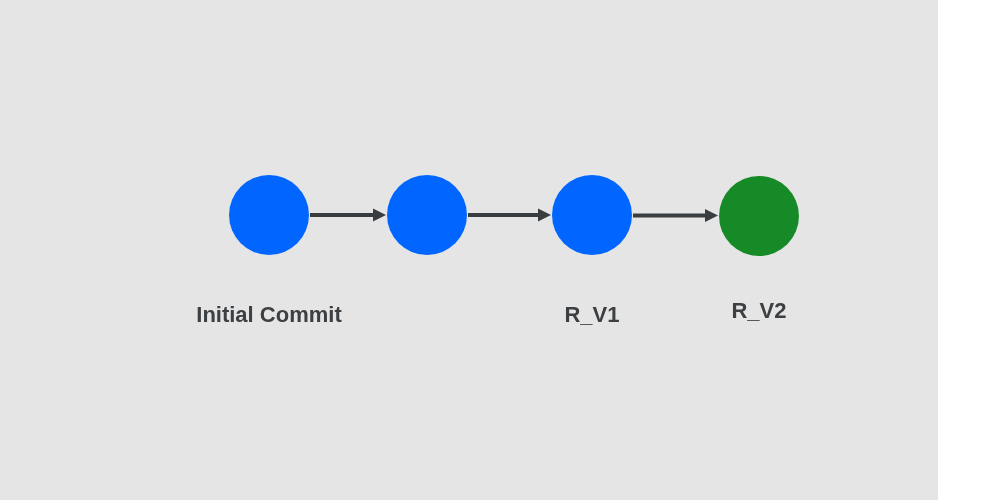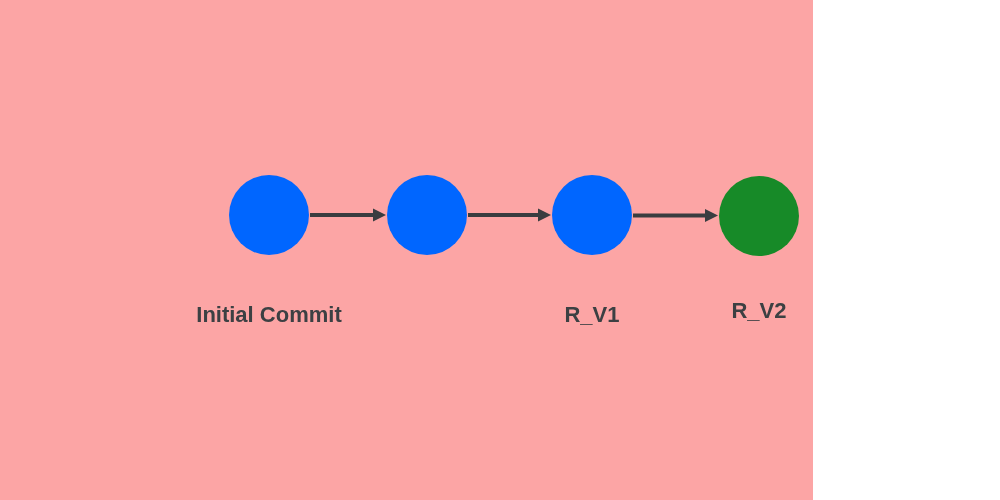--- a/index.html
+++ b/index.html
@@ -3,23 +3,23 @@
 <meta charset="utf-8">
 <style>
   html, body {
     margin: 0;
     padding: 0;
     background: #ffffff;
     font-family: "Liberation Sans", sans-serif;
   }
   .stage {
     position: relative;
-    width: 813px;
+    width: 938px;
     height: 500px;
-    background: #fca5a5;
+    background: #e5e5e5;
     overflow: hidden;
   }
   svg { display: block; }
   .node-label {
     font-family: "Liberation Sans", "DejaVu Sans", sans-serif;
     font-weight: 700;
     font-size: 22px;
   }
 </style>
 </head>

